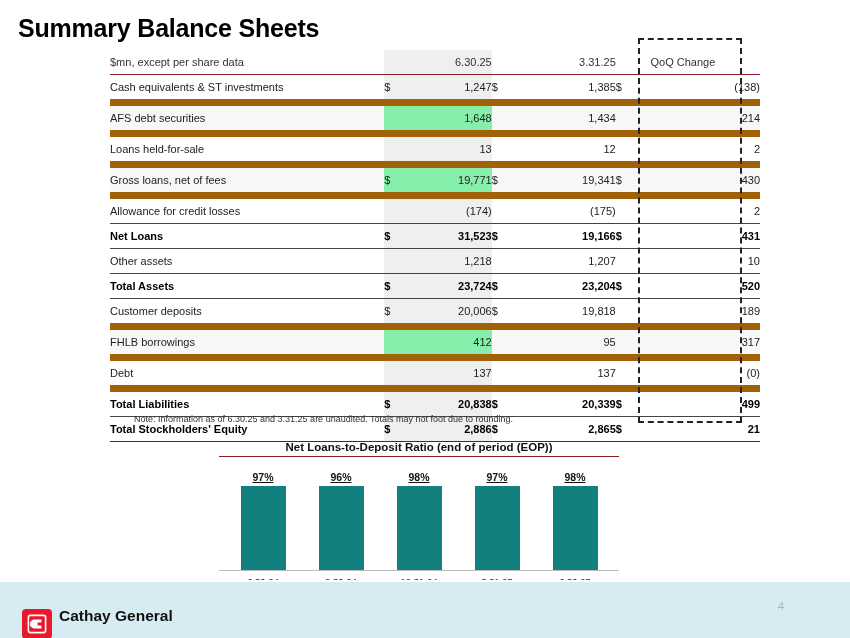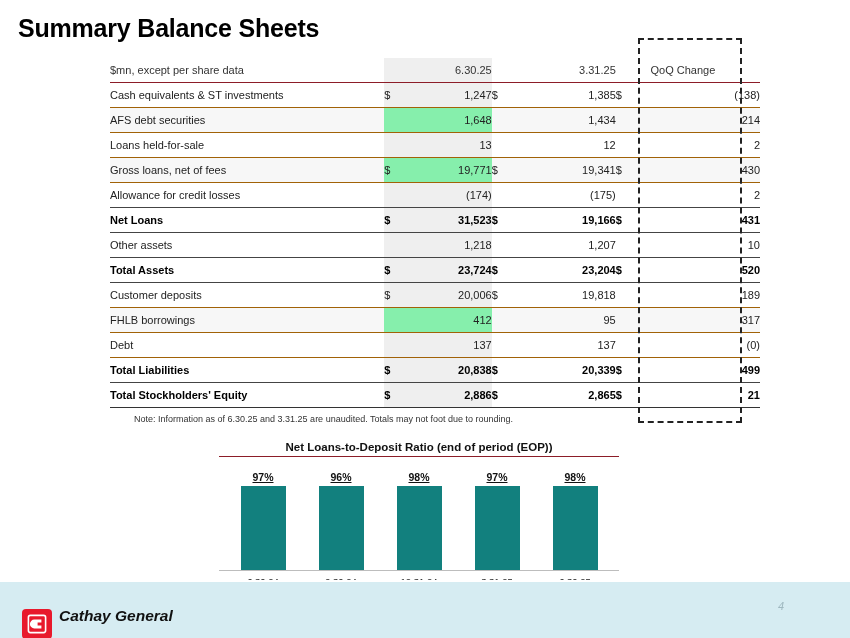--- a/index.html
+++ b/index.html
@@ -28,21 +28,20 @@
     white-space: nowrap;
     text-align: center;
   }
 
   
   #table-wrap {
     position: absolute;
     left: 110px;
     top: 50px;
     width: 650px;
-    margin-top: 8px;
   }
   table.bs {
     border-collapse: collapse;
     width: 650px;
     table-layout: fixed;
     font-size: 11px;
     color: #222222;
   }
   table.bs td {
     padding: 0;
@@ -78,21 +77,21 @@
 
   
   .ind1 { padding-left: 38px; }
   .ind2 { padding-left: 82px; }
   .ind-b1 { padding-left: 82px; }
   .ind-b2 { padding-left: 100px; }
 
   
   tr.rule-red > td { border-bottom: 1.6px solid #8c1d28; }
   tr.rule-bot > td  { border-bottom: 1px solid #444444; }
-  tr.rule-thin > td { border-bottom: 1px solid #a16207; }
+  tr.rule-thin > td { border-bottom: 7px solid #a16207; }
   tr.rule-dbl > td  { border-bottom: 1.6px solid #333333; }
 
   td.hdr { font-size: 11px; color: #333333; }
 
   
   #qoq-box {
     position: absolute;
     left: 638px;
     top: 38px;
     width: 104px;
@@ -175,21 +174,20 @@
 
   
   #footer {
     position: absolute;
     left: 0;
     bottom: 0;
     width: 850px;
     height: 56px;
     background: #d6ecf2;
     border-top: 2px solid #ffffff;
-    font-style: italic;
   }
   #logo {
     position: absolute;
     left: 22px;
     top: 10px;
     display: flex;
     align-items: center;
     gap: 7px;
   }
   #logo-mark {

